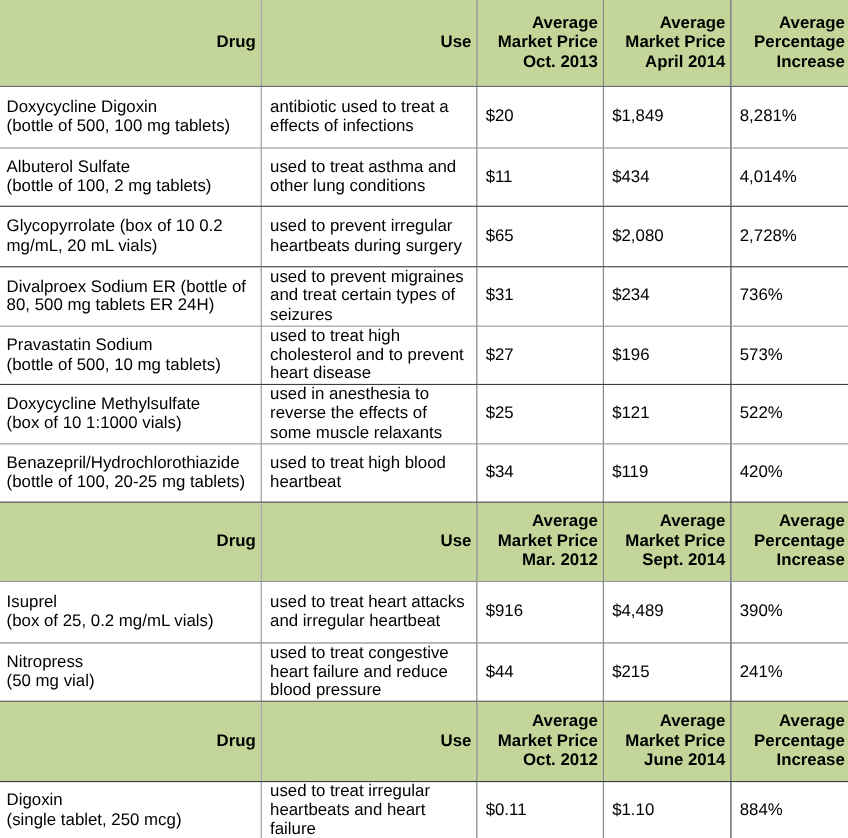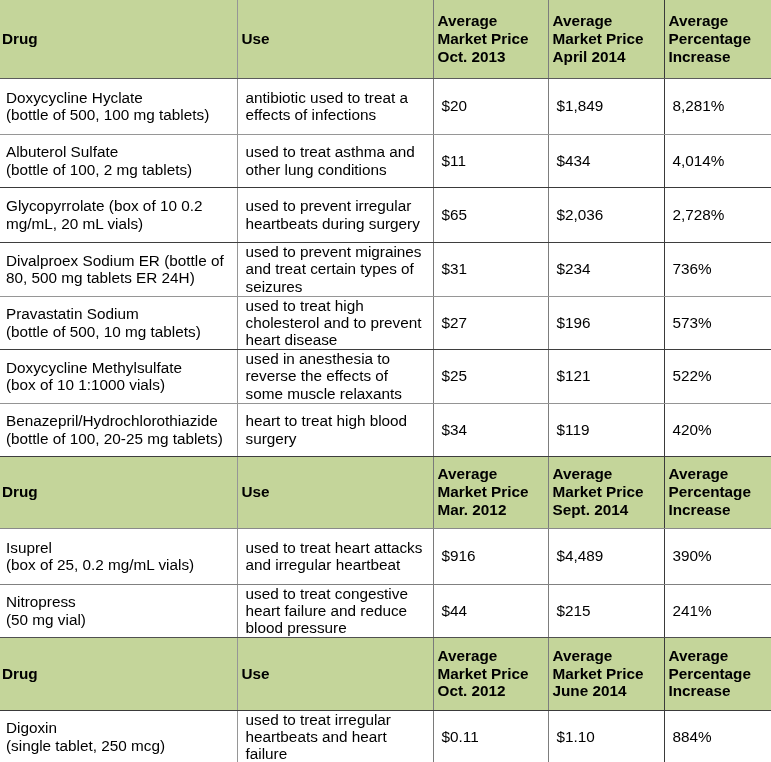--- a/index.html
+++ b/index.html
@@ -31,21 +31,21 @@
     line-height: 17.1px;
     color: #000000;
     font-weight: normal;
     text-align: left;
     overflow: hidden;
   }
   .drug-table td:last-child, .drug-table th:last-child { border-right: none; }
   tr.hdr th {
     background: #c4d59a;
     font-weight: bold;
-    text-align: left;
+    text-align: right;
     vertical-align: middle;
     line-height: 17.9px;
     margin-left: 29px;
   }
   tr.h1 { height: 78px; }
   tr.h2 { height: 72px; }
   tr.h3 { height: 73px; }
   .cell { padding: 0 8px; }
   .ln { white-space: nowrap; }
   .cell.num { text-align: left; padding-right: 7px; }
@@ -118,21 +118,21 @@
           <div class="cell">
         <div class="ln">Average</div>
         <div class="ln">Percentage</div>
         <div class="ln">Increase</div>
       </div>
         </th>
     </tr>
     <tr class="datarow r-0-0">
       <td>
           <div class="cell">
-        <div class="ln">Doxycycline Hyclate</div>
+        <div class="ln">Doxycycline Digoxin</div>
         <div class="ln">(bottle of 500, 100 mg tablets)</div>
       </div>
         </td>
       <td>
           <div class="cell">
         <div class="ln">antibiotic used to treat a</div>
         <div class="ln">effects of infections</div>
       </div>
         </td>
       <td>
@@ -178,21 +178,21 @@
       <td>
           <div class="cell">
         <div class="ln">used to prevent irregular</div>
         <div class="ln">heartbeats during surgery</div>
       </div>
         </td>
       <td>
           <div class="cell num">$65</div>
         </td>
       <td>
-          <div class="cell num">$2,036</div>
+          <div class="cell num">$2,080</div>
         </td>
       <td>
           <div class="cell num">2,728%</div>
         </td>
     </tr>
     <tr class="datarow r-0-3">
       <td>
           <div class="cell">
         <div class="ln">Divalproex Sodium ER (bottle of</div>
         <div class="ln">80, 500 mg tablets ER 24H)</div>
@@ -265,22 +265,22 @@
     </tr>
     <tr class="datarow r-0-6">
       <td>
           <div class="cell">
         <div class="ln">Benazepril/Hydrochlorothiazide</div>
         <div class="ln">(bottle of 100, 20-25 mg tablets)</div>
       </div>
         </td>
       <td>
           <div class="cell">
-        <div class="ln">heart to treat high blood</div>
-        <div class="ln">surgery</div>
+        <div class="ln">used to treat high blood</div>
+        <div class="ln">heartbeat</div>
       </div>
         </td>
       <td>
           <div class="cell num">$34</div>
         </td>
       <td>
           <div class="cell num">$119</div>
         </td>
       <td>
           <div class="cell num">420%</div>

